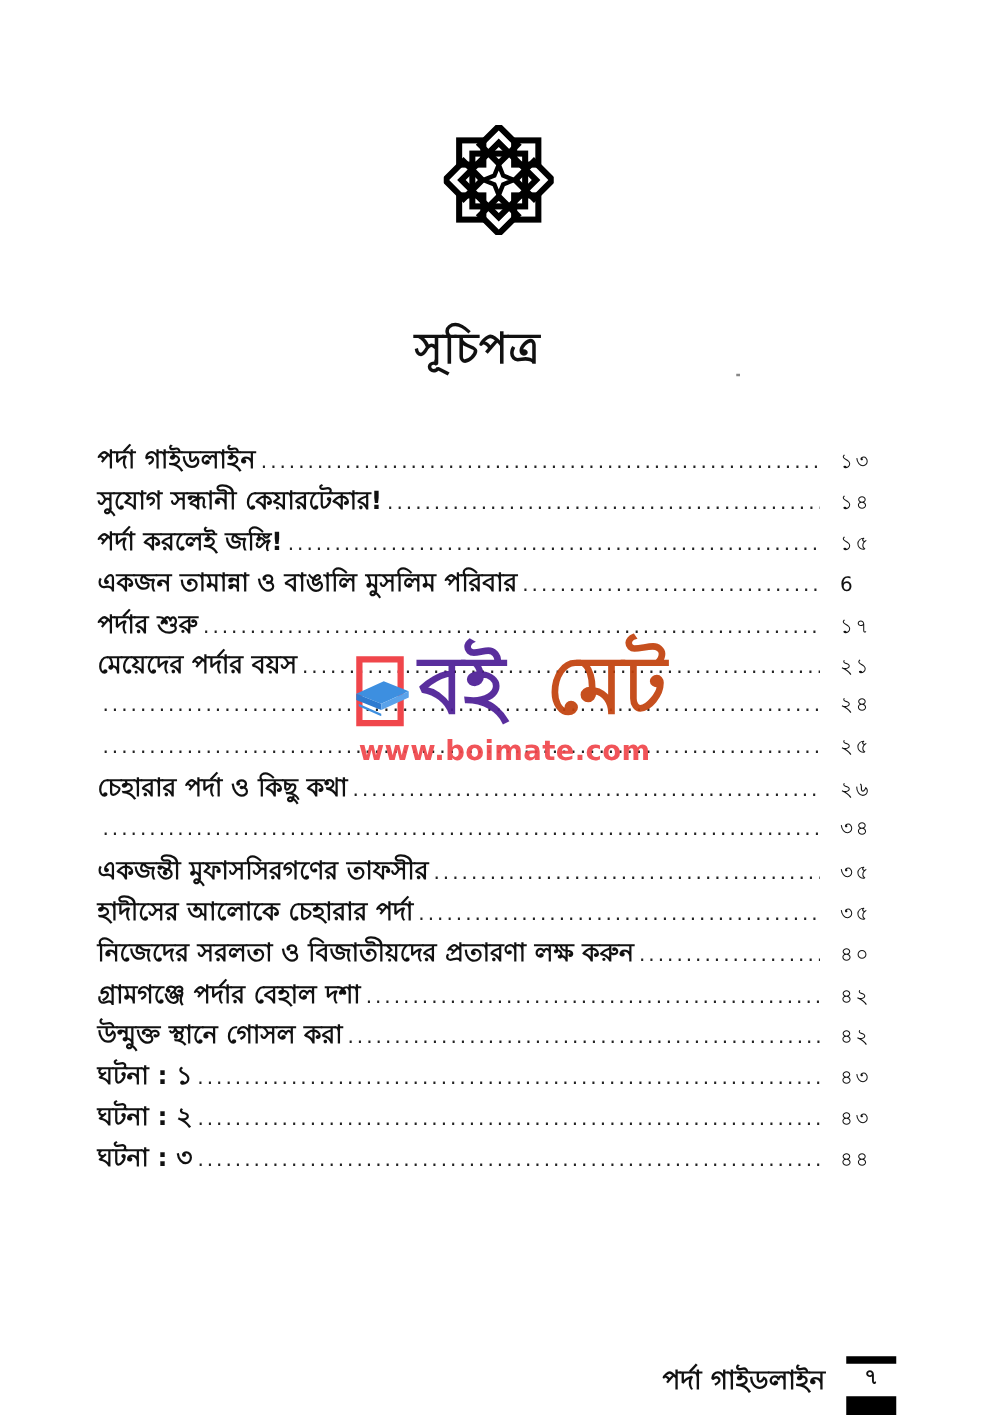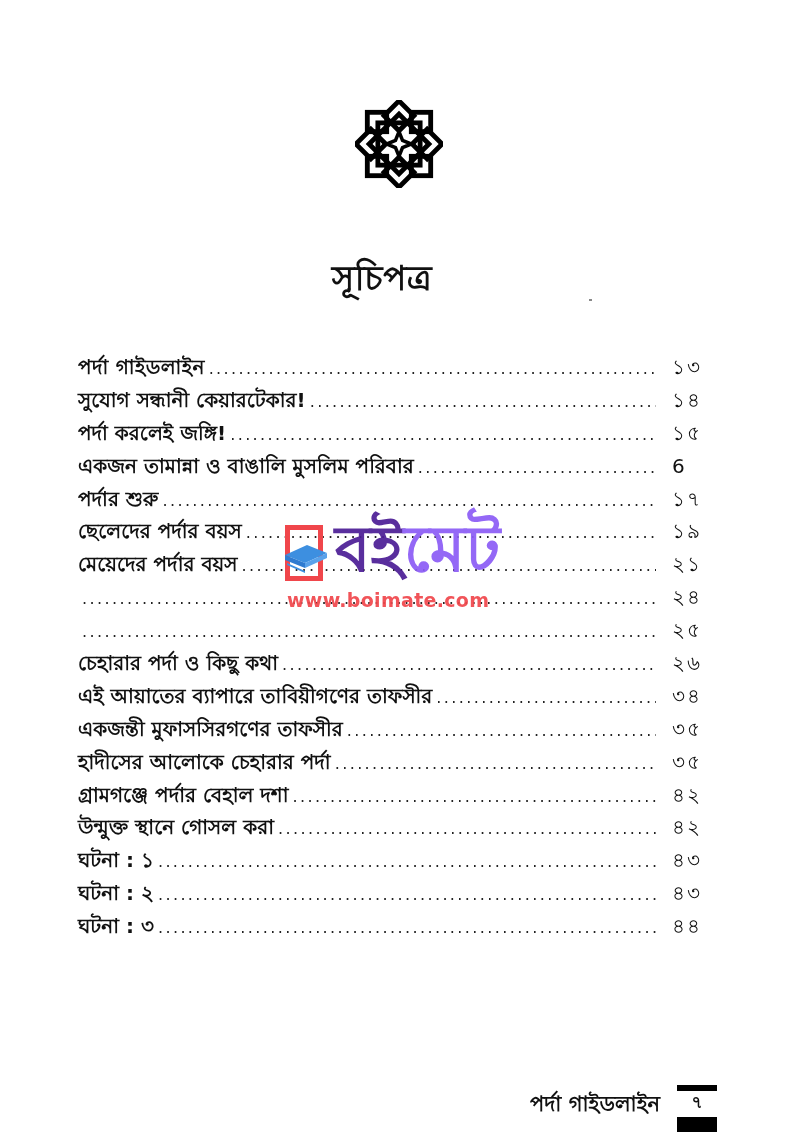--- a/index.html
+++ b/index.html
@@ -71,21 +71,21 @@
       letter-spacing: 2.4px;
       color: #222;
     }
     .toc-dots::before {
       content: "................................................................................................................................................................................";
     }
     .toc-page {
       flex: 0 0 52px;
       text-align: left;
       padding-left: 10px;
-      font-size: 20px;
+      font-size: 16px;
       white-space: nowrap;
       letter-spacing: 2px;
     }
     .watermark {
       position: absolute;
       left: 283px;
       top: 517px;
       width: 250px;
       height: 96px;
       pointer-events: none;
@@ -111,27 +111,27 @@
       position: absolute;
       left: 52px;
       top: -6px;
       font-size: 64px;
       font-weight: bold;
       line-height: 76px;
       white-space: nowrap;
       opacity: 0.92;
     }
     .wm-red { color: #4c1d95; }
-    .wm-blue { color: #8b5cf6; }
+    .wm-blue { color: #c2410c; margin-left: 33px; }
     .wm-url {
       position: absolute;
       left: 4px;
       top: 72px;
       font-family: "DejaVu Sans", "Liberation Sans", sans-serif;
-      font-size: 19px;
+      font-size: 22px;
       font-weight: bold;
       color: #f0464b;
       letter-spacing: 0.3px;
       white-space: nowrap;
       opacity: 0.92;
     }
     .footer-title {
       position: absolute;
       left: 530px;
       top: 1088px;
@@ -220,56 +220,55 @@
     <span class="toc-title">একজন তামান্না ও বাঙালি মুসলিম পরিবার</span>
     <span class="toc-dots"></span>
     <span class="toc-page">6</span>
   </div>
   <div class="toc-row">
     <span class="toc-title">পর্দার শুরু</span>
     <span class="toc-dots"></span>
     <span class="toc-page">১৭</span>
   </div>
   <div class="toc-row">
-    <span class="toc-title">ছেলেদের পর্দার বয়স</span>
-    <span class="toc-dots"></span>
-    <span class="toc-page">১৯</span>
-  </div>
-  <div class="toc-row">
     <span class="toc-title">মেয়েদের পর্দার বয়স</span>
     <span class="toc-dots"></span>
     <span class="toc-page">২১</span>
   </div>
   <div class="toc-row">
     <span class="toc-dots"></span>
     <span class="toc-page">২৪</span>
   </div>
   <div class="toc-row">
     <span class="toc-dots"></span>
     <span class="toc-page">২৫</span>
   </div>
   <div class="toc-row">
     <span class="toc-title">চেহারার পর্দা ও কিছু কথা</span>
     <span class="toc-dots"></span>
     <span class="toc-page">২৬</span>
   </div>
   <div class="toc-row">
-    <span class="toc-title">এই আয়াতের ব্যাপারে তাবিয়ীগণের তাফসীর</span>
     <span class="toc-dots"></span>
     <span class="toc-page">৩৪</span>
   </div>
   <div class="toc-row">
     <span class="toc-title">একজন্তী মুফাসসিরগণের তাফসীর</span>
     <span class="toc-dots"></span>
     <span class="toc-page">৩৫</span>
   </div>
   <div class="toc-row">
     <span class="toc-title">হাদীসের আলোকে চেহারার পর্দা</span>
     <span class="toc-dots"></span>
     <span class="toc-page">৩৫</span>
+  </div>
+  <div class="toc-row">
+    <span class="toc-title">নিজেদের সরলতা ও বিজাতীয়দের প্রতারণা লক্ষ করুন</span>
+    <span class="toc-dots"></span>
+    <span class="toc-page">৪০</span>
   </div>
   <div class="toc-row">
     <span class="toc-title">গ্রামগঞ্জে পর্দার বেহাল দশা</span>
     <span class="toc-dots"></span>
     <span class="toc-page">৪২</span>
   </div>
   <div class="toc-row">
     <span class="toc-title">উন্মুক্ত স্থানে গোসল করা</span>
     <span class="toc-dots"></span>
     <span class="toc-page">৪২</span>

